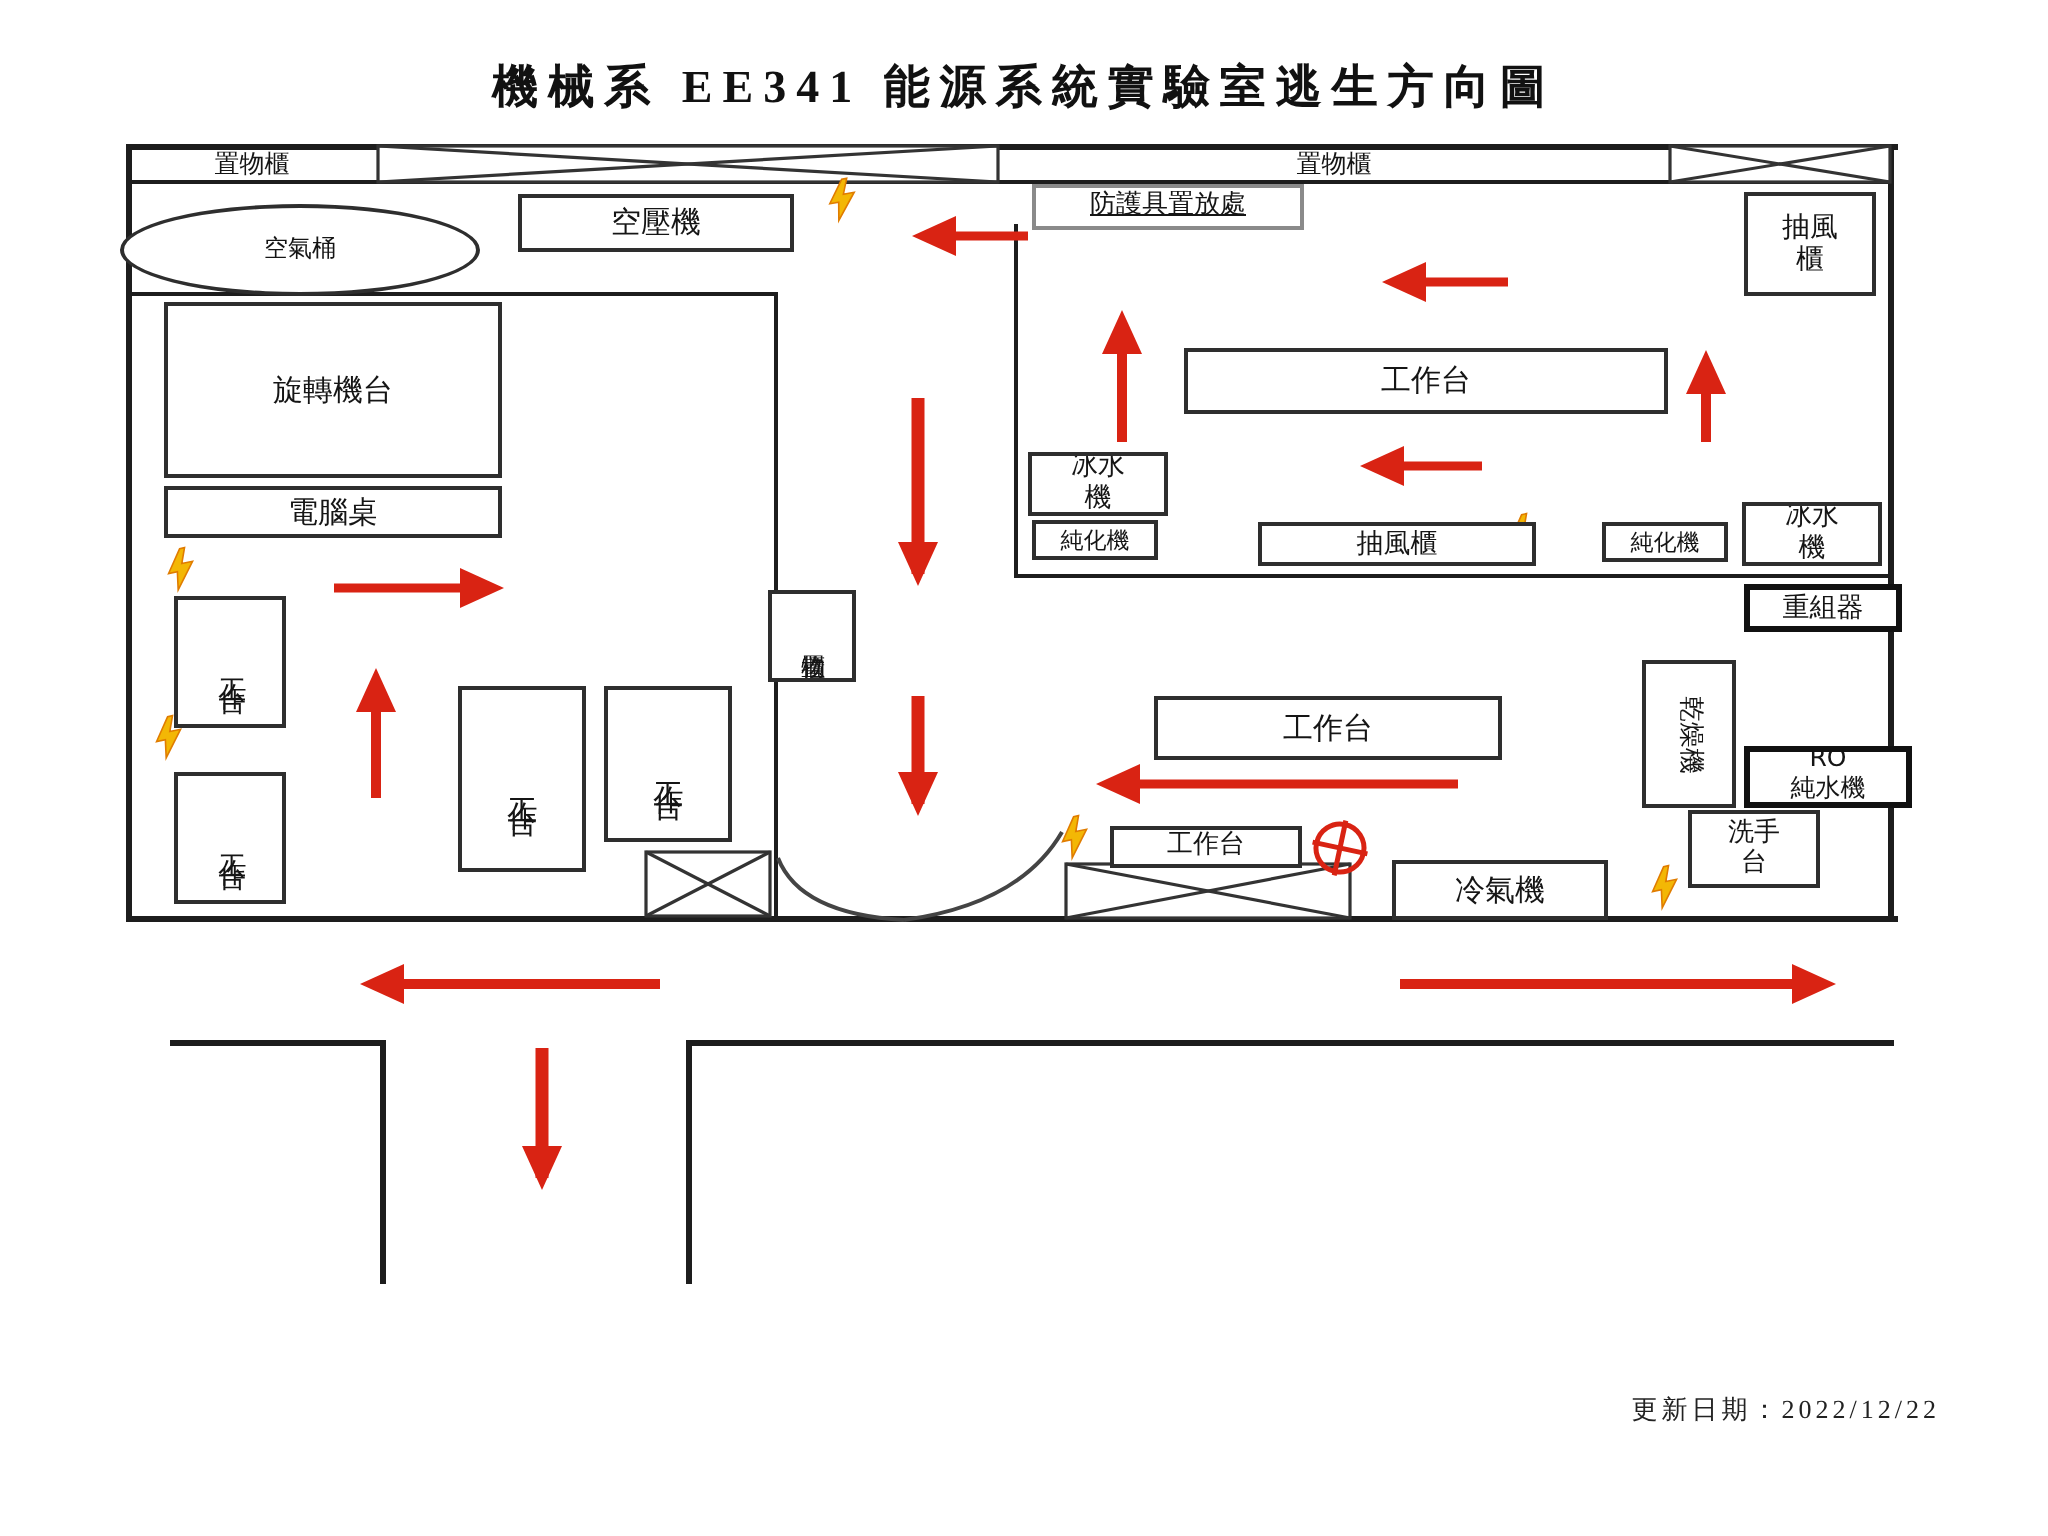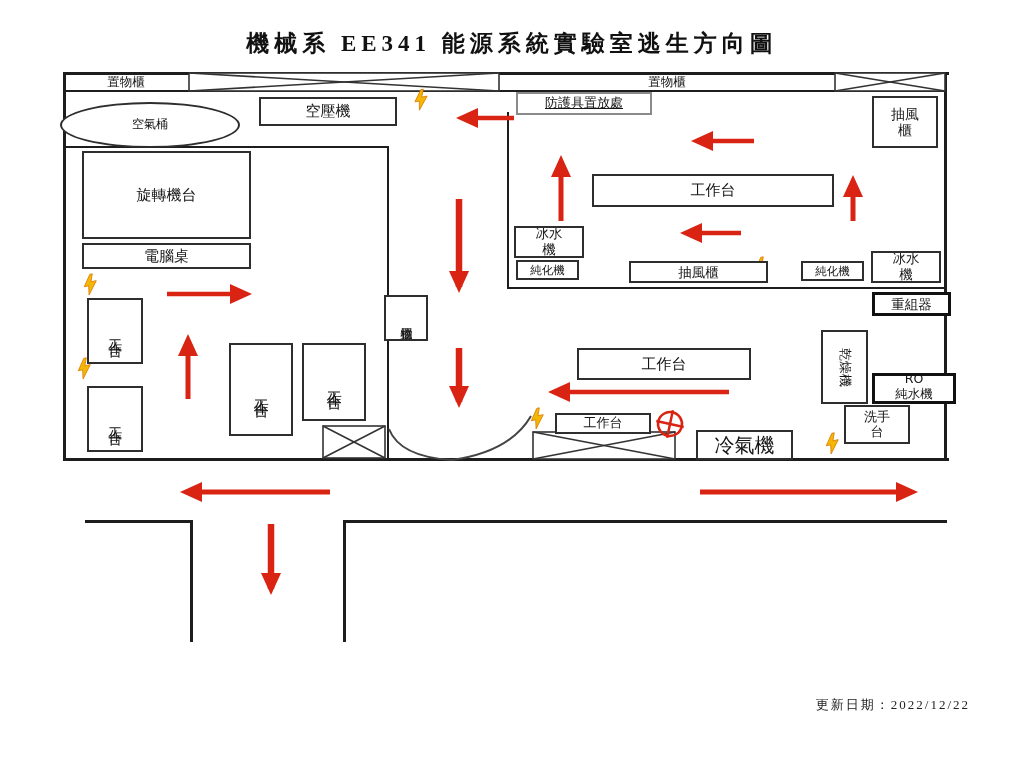--- a/index.html
+++ b/index.html
@@ -203,20 +203,20 @@
         <span>台</span>
       </div>
     </div>
 
   <div class="box" style="left:577px;top:348px;width:174px;height:32px;font-size:15px;">
       <span>工作台</span>
     </div>
   <div class="box" style="left:555px;top:413px;width:96px;height:21px;font-size:13px;">
       <span>工作台</span>
     </div>
-  <div class="box" style="left:696px;top:430px;width:97px;height:30px;font-size:20px;">
+  <div class="box" style="left:696px;top:430px;width:108px;height:30px;font-size:15px;">
       <span>冷氣機</span>
     </div>
 
 
   <div id="date-note"><span>更新日期：2022/12/22</span></div>
 
 </div>
 
 </body></html>

